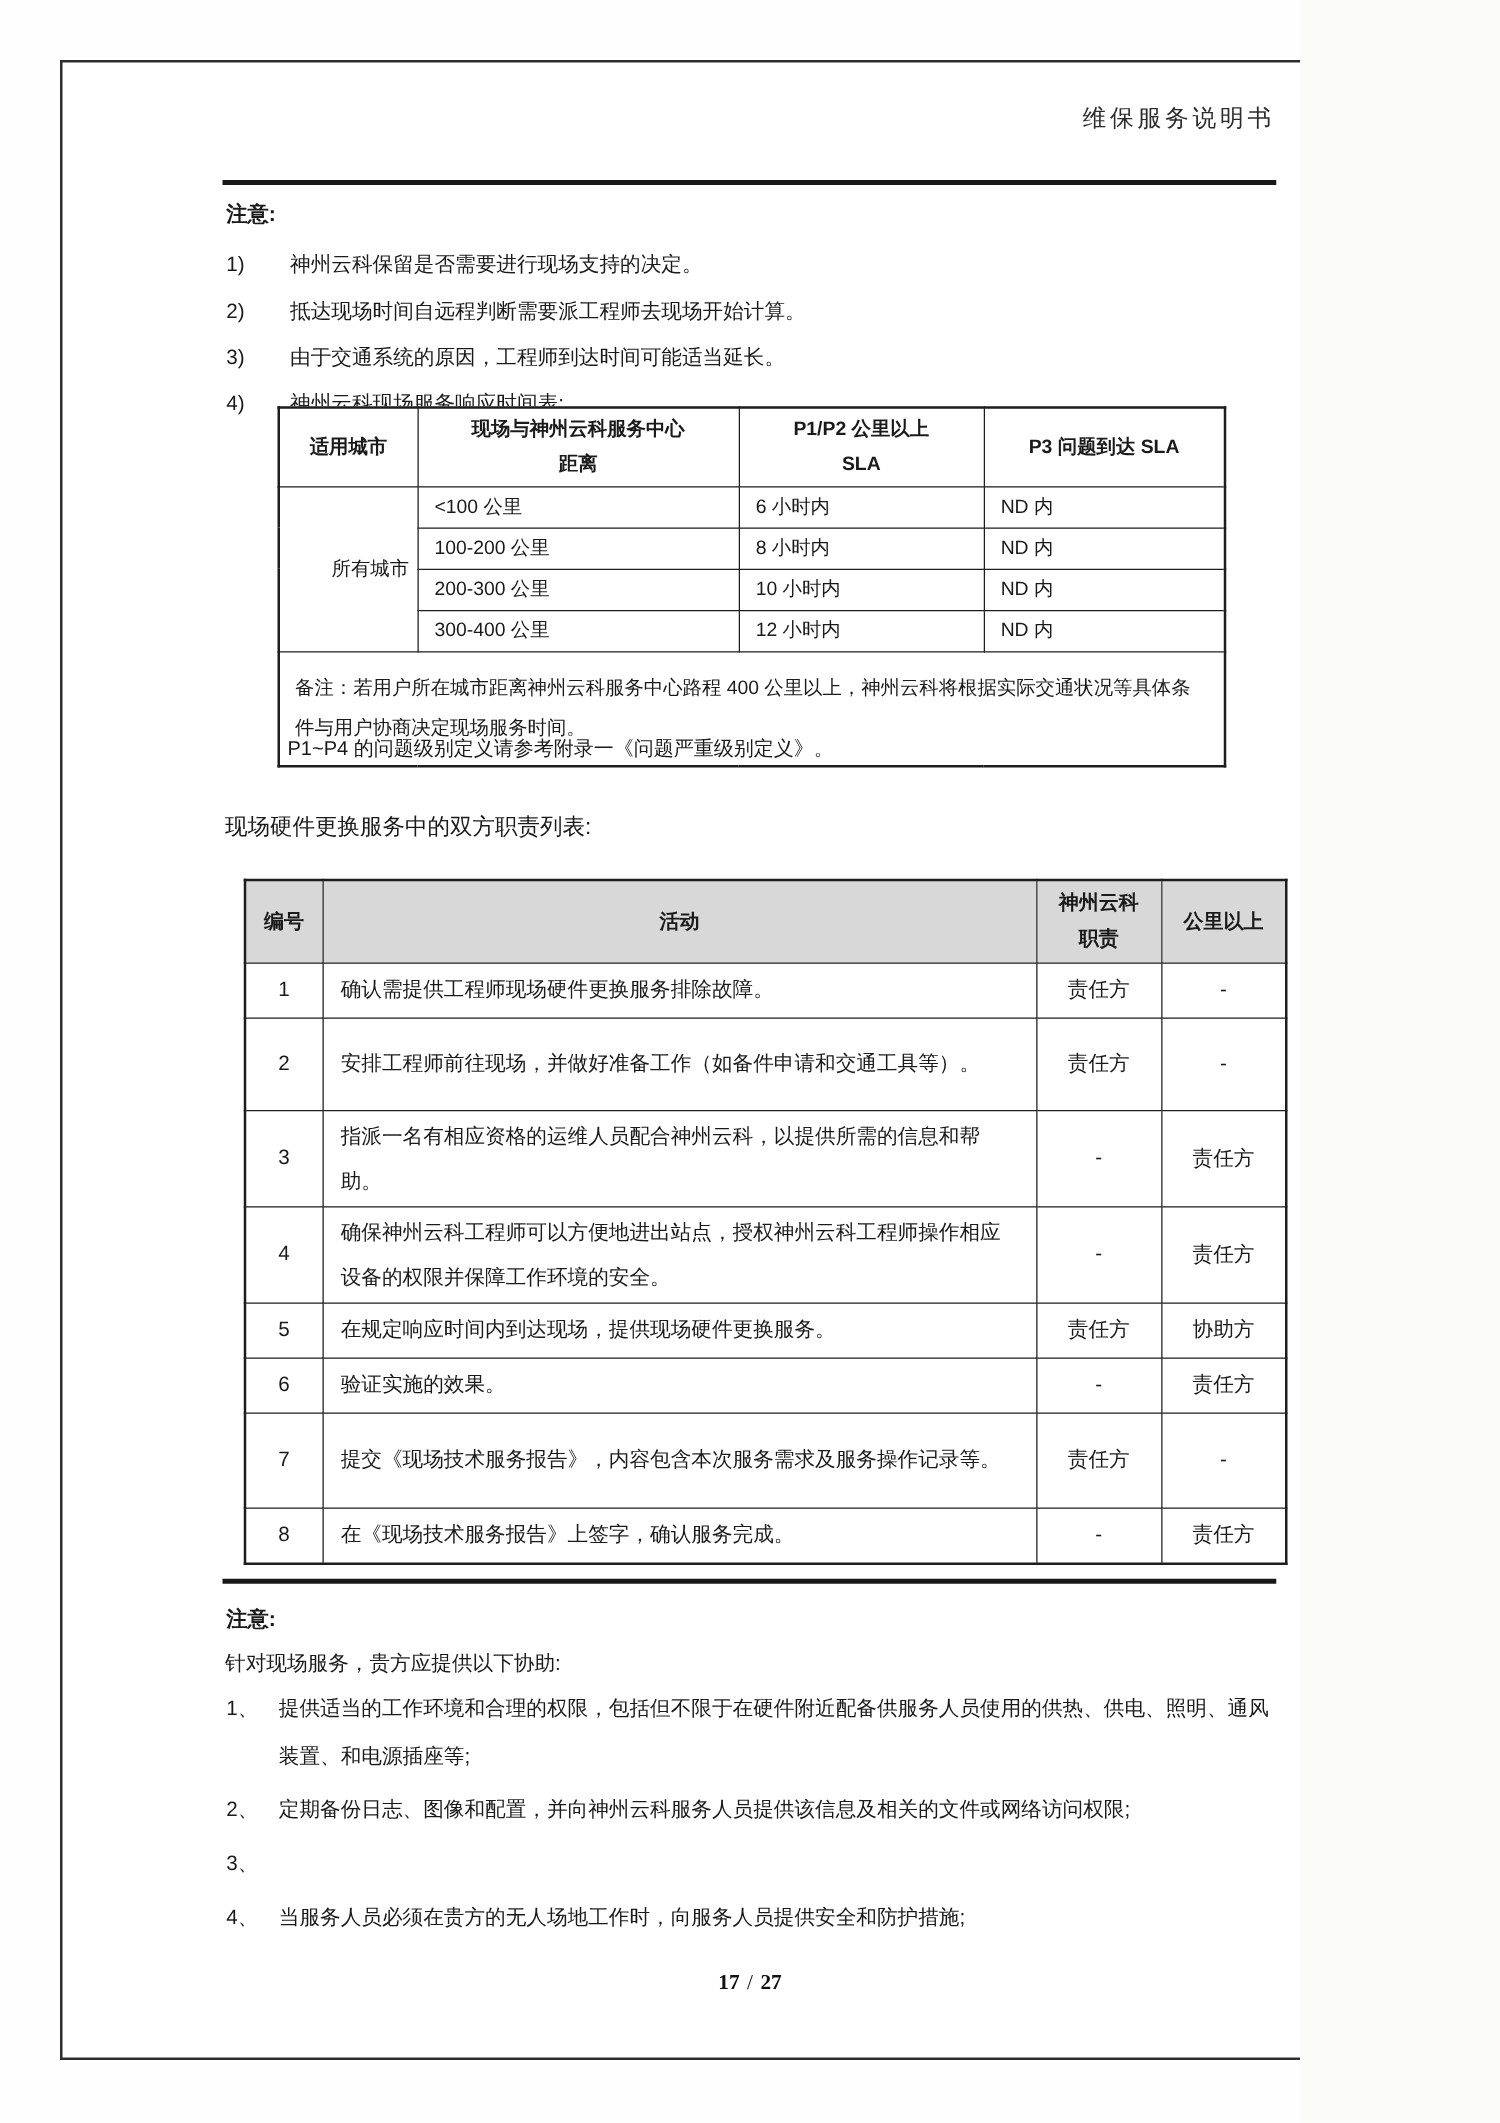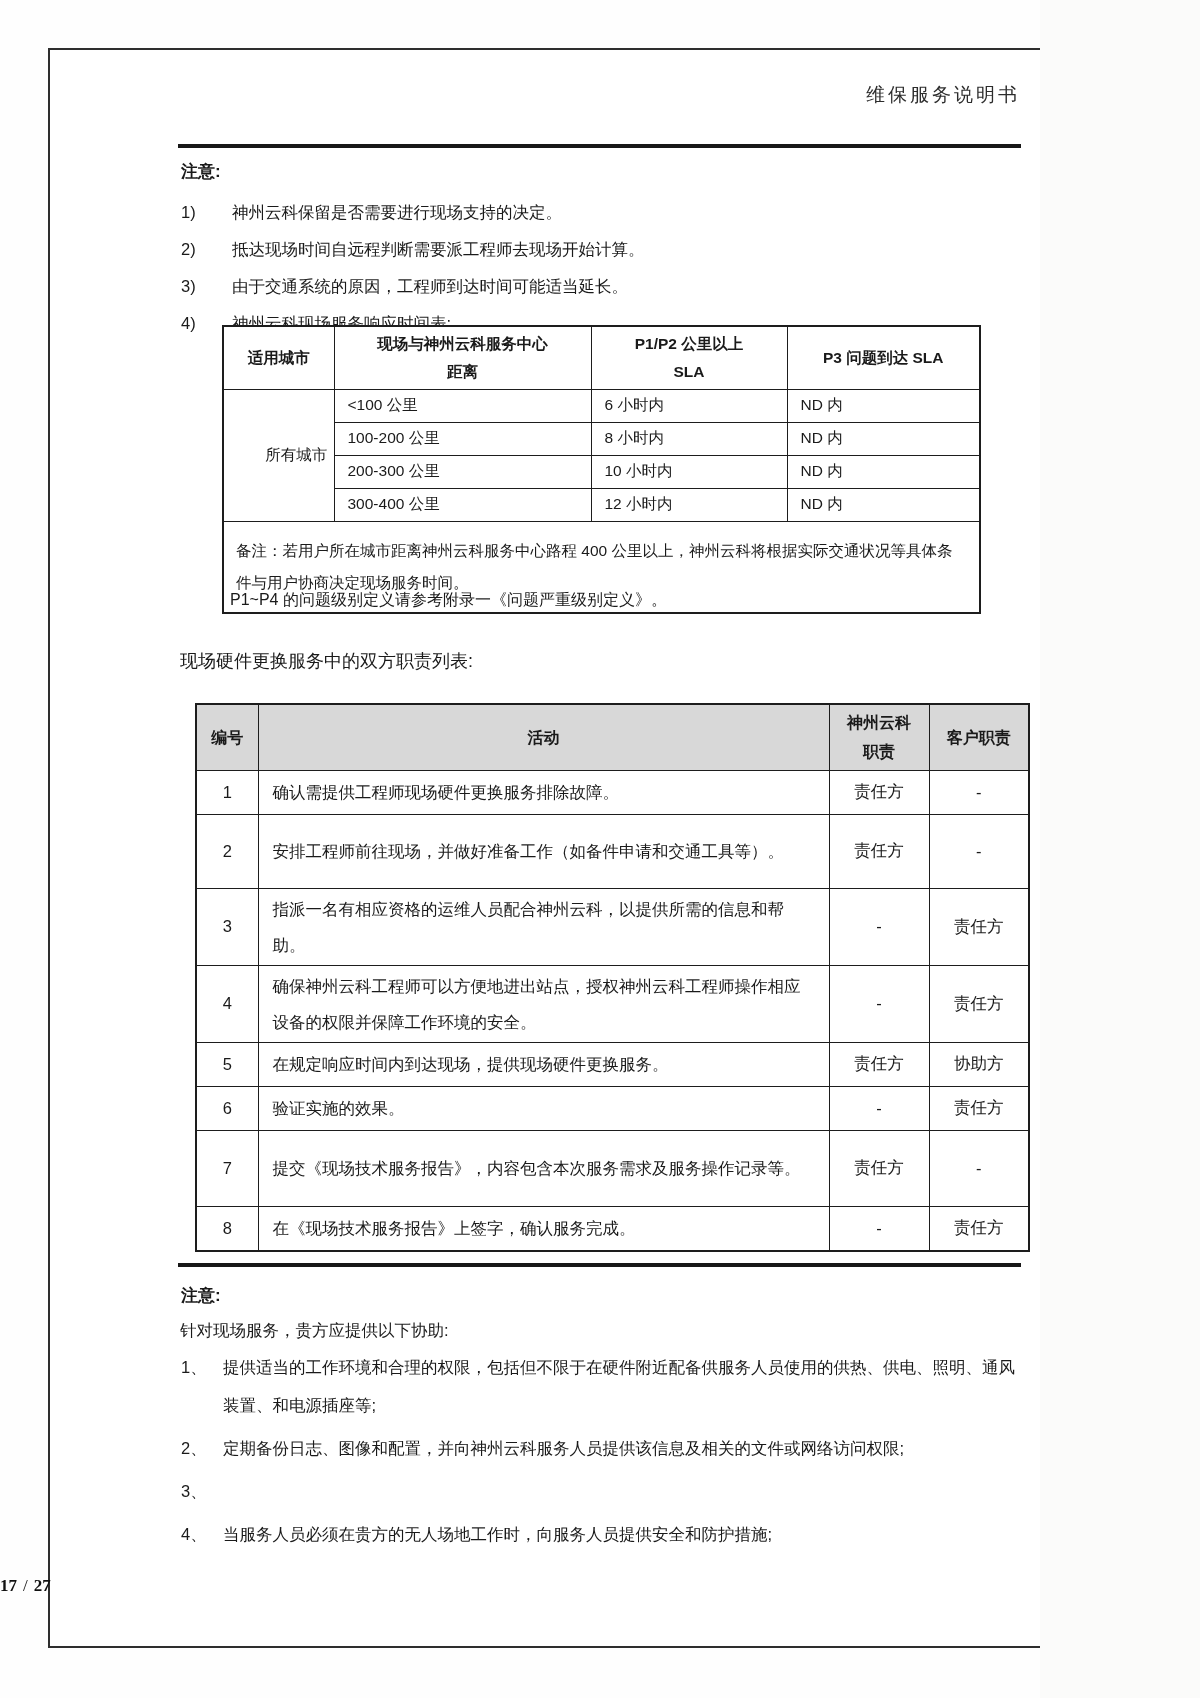--- a/index.html
+++ b/index.html
@@ -69,21 +69,21 @@
   tr.rh73 { height:73px; } tr.rh76 { height:76px; } tr.rh45 { height:45px; }
 
   .notice2-intro { position:absolute; left:180px; top:1320px; font-size:16.5px; }
 
   .botlist { position:absolute; left:181px; top:1348px; width:845px; }
   .botlist .item { display:flex; font-size:16.5px; line-height:38px; margin-bottom:5px; }
   .botlist .num { width:42px; flex:none; }
 
   .footer {
     position:absolute; left:0; top:1576px; width:1200px;
-    text-align:left;
+    text-align:center;
     font-family:"Liberation Serif", serif;
     font-size:17px; font-weight:bold; color:#111;
   }
   .footer .sep { font-weight:normal; padding:0 6px; }
 </style>
 </head>
 <body>
 
 <div id="canvas">
 
@@ -167,21 +167,21 @@
         <col style="width:571px">
         <col style="width:100px">
         <col style="width:100px">
       </colgroup>
     <tbody>
         <tr class="rh66">
       <th>编号</th>
       <th>活动</th>
       <th>神州云科
 职责</th>
-      <th>客户职责</th>
+      <th>公里以上</th>
     </tr>
     <tr class="rh44">
       <td class="no">1</td>
       <td class="act">确认需提供工程师现场硬件更换服务排除故障。</td>
       <td class="resp">责任方</td>
       <td class="resp">-</td>
     </tr>
     <tr class="rh74">
       <td class="no">2</td>
       <td class="act">安排工程师前往现场，并做好准备工作（如备件申请和交通工具等）。</td>

